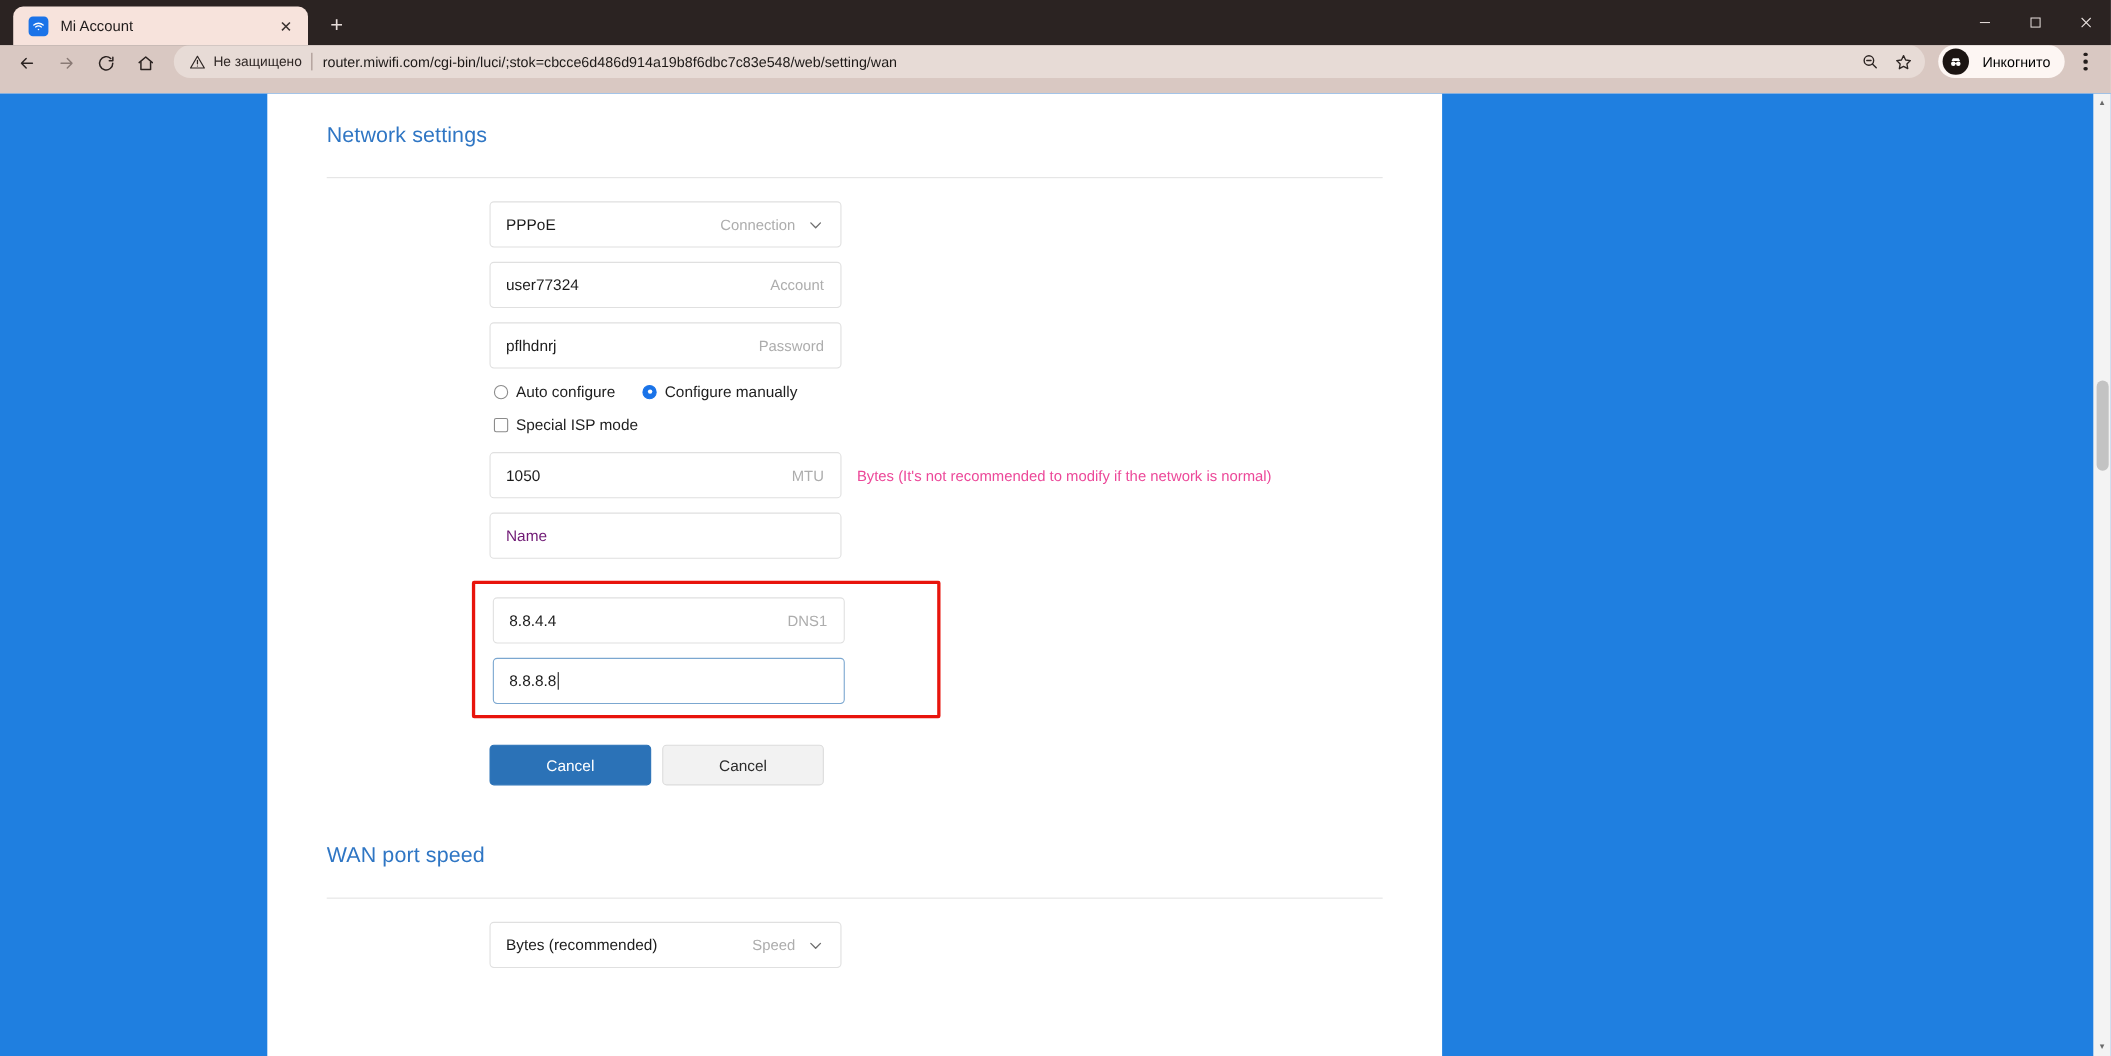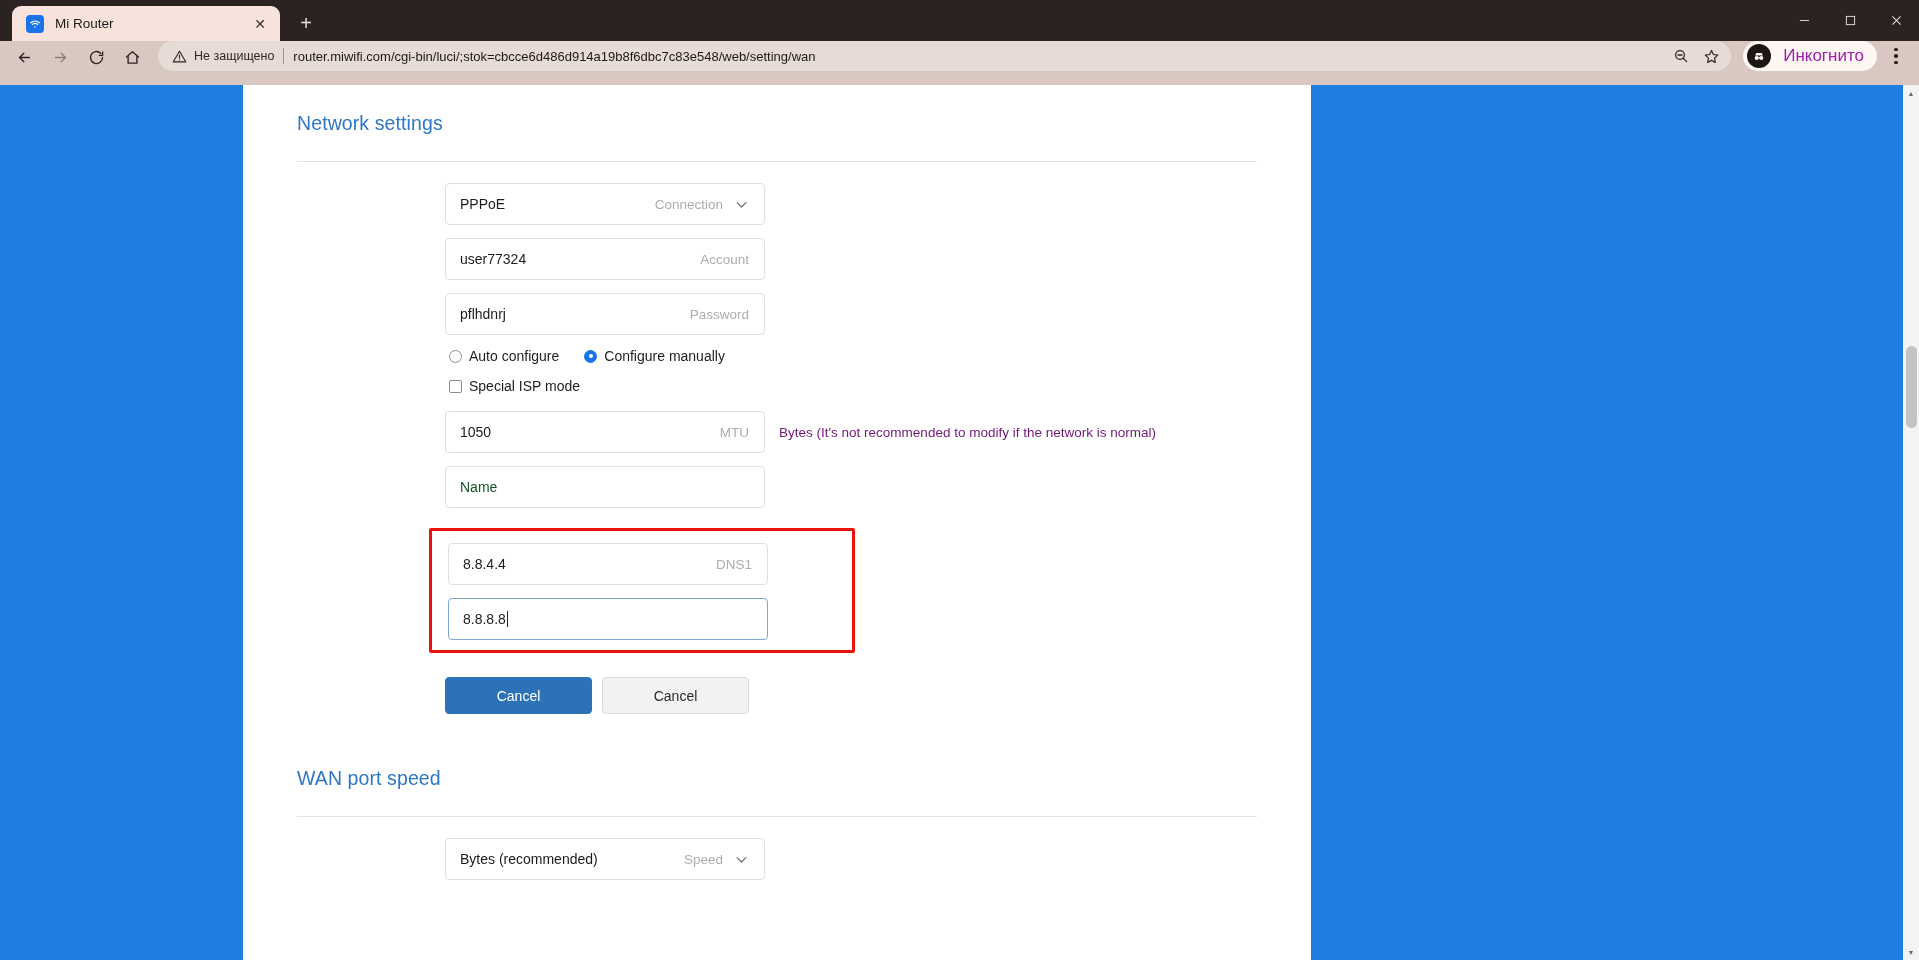--- a/index.html
+++ b/index.html
@@ -126,21 +126,21 @@
     margin-left: 6px;
     flex: none;
   }
   .incognito-avatar {
     width: 24px; height: 24px; border-radius: 50%;
     background: #1c1513;
     display: flex; align-items: center; justify-content: center;
     flex: none;
   }
   .incognito-label {
-    font-size: 17px; color: #a21caf; margin-left: 12px; white-space: nowrap;
+    font-size: 13px; color: #000000; margin-left: 12px; white-space: nowrap;
   }
   .menu-dots {
     width: 30px; height: 30px; margin-left: 4px;
     display: flex; flex-direction: column; align-items: center; justify-content: center;
     gap: 3px; border-radius: 50%; flex: none;
   }
   .menu-dots i { width: 3.5px; height: 3.5px; border-radius: 50%; background: #241d1b; display: block; }
 
   
   .viewport {
@@ -182,21 +182,21 @@
     width: 320px; height: 42px;
     border: 1px solid #e0e0e0;
     border-radius: 4px;
     display: flex; align-items: center;
     padding: 0 15px 0 14px;
     background: #fff;
     margin-bottom: 13px;
   }
   .field.focused { border-color: #7ba7d0; }
   .field-value { font-size: 14px; color: #1c1c1c; flex: 1; }
-  .field-value.placeholder { color: #14532d; }
+  .field-value.placeholder { color: #701a75; }
   .field-label { font-size: 13.5px; color: #adadad; flex: none; }
   .chev {
     margin-left: 11px; flex: none;
     display: flex; align-items: center;
   }
   .caret {
     display: inline-block;
     width: 1px; height: 16px;
     background: #222;
     vertical-align: -3px;
@@ -221,21 +221,21 @@
   .check-row { display: flex; align-items: center; margin: 14px 0 17px 4px; }
   .cb {
     width: 13px; height: 13px;
     border: 1px solid #8b8b8b; background: #fff;
     border-radius: 2px; flex: none;
   }
   .check-label { font-size: 14px; color: #1e1e1e; margin-left: 7px; }
 
   .mtu-row { display: flex; align-items: center; }
   .mtu-hint {
-    font-size: 13.5px; color: #701a75;
+    font-size: 13.5px; color: #ec4899;
     margin-left: 14px; white-space: nowrap;
   }
 
   .dns-group {
     border: 3px solid #e8140c;
     border-radius: 2px;
     padding: 12px 16px 10px 16px;
     margin: 20px 0 0 -16px;
     width: 426px;
   }
@@ -288,21 +288,21 @@
 
   <div class="tabstrip">
     <div class="tab">
       <span class="tab-favicon">
         <svg width="12" height="12" viewBox="0 0 24 24" fill="none" stroke="#ffffff" stroke-width="2.4" stroke-linecap="round">
           <path d="M3.5 9.5a13 13 0 0 1 17 0"></path>
           <path d="M6.8 13a8.4 8.4 0 0 1 10.4 0"></path>
           <circle cx="12" cy="17.6" r="1.4" fill="#ffffff" stroke="none"></circle>
         </svg>
       </span>
-      <span class="tab-title">Mi Router</span>
+      <span class="tab-title">Mi Account</span>
       <span class="tab-close">✕</span>
     </div>
     <div class="newtab">+</div>
 
     <div class="winctl">
       <div class="winbtn">
         <svg width="11" height="11" viewBox="0 0 12 12">
             <rect x="1" y="5.5" width="10" height="1" fill="#e8e0de"></rect>
           </svg>
       </div>

